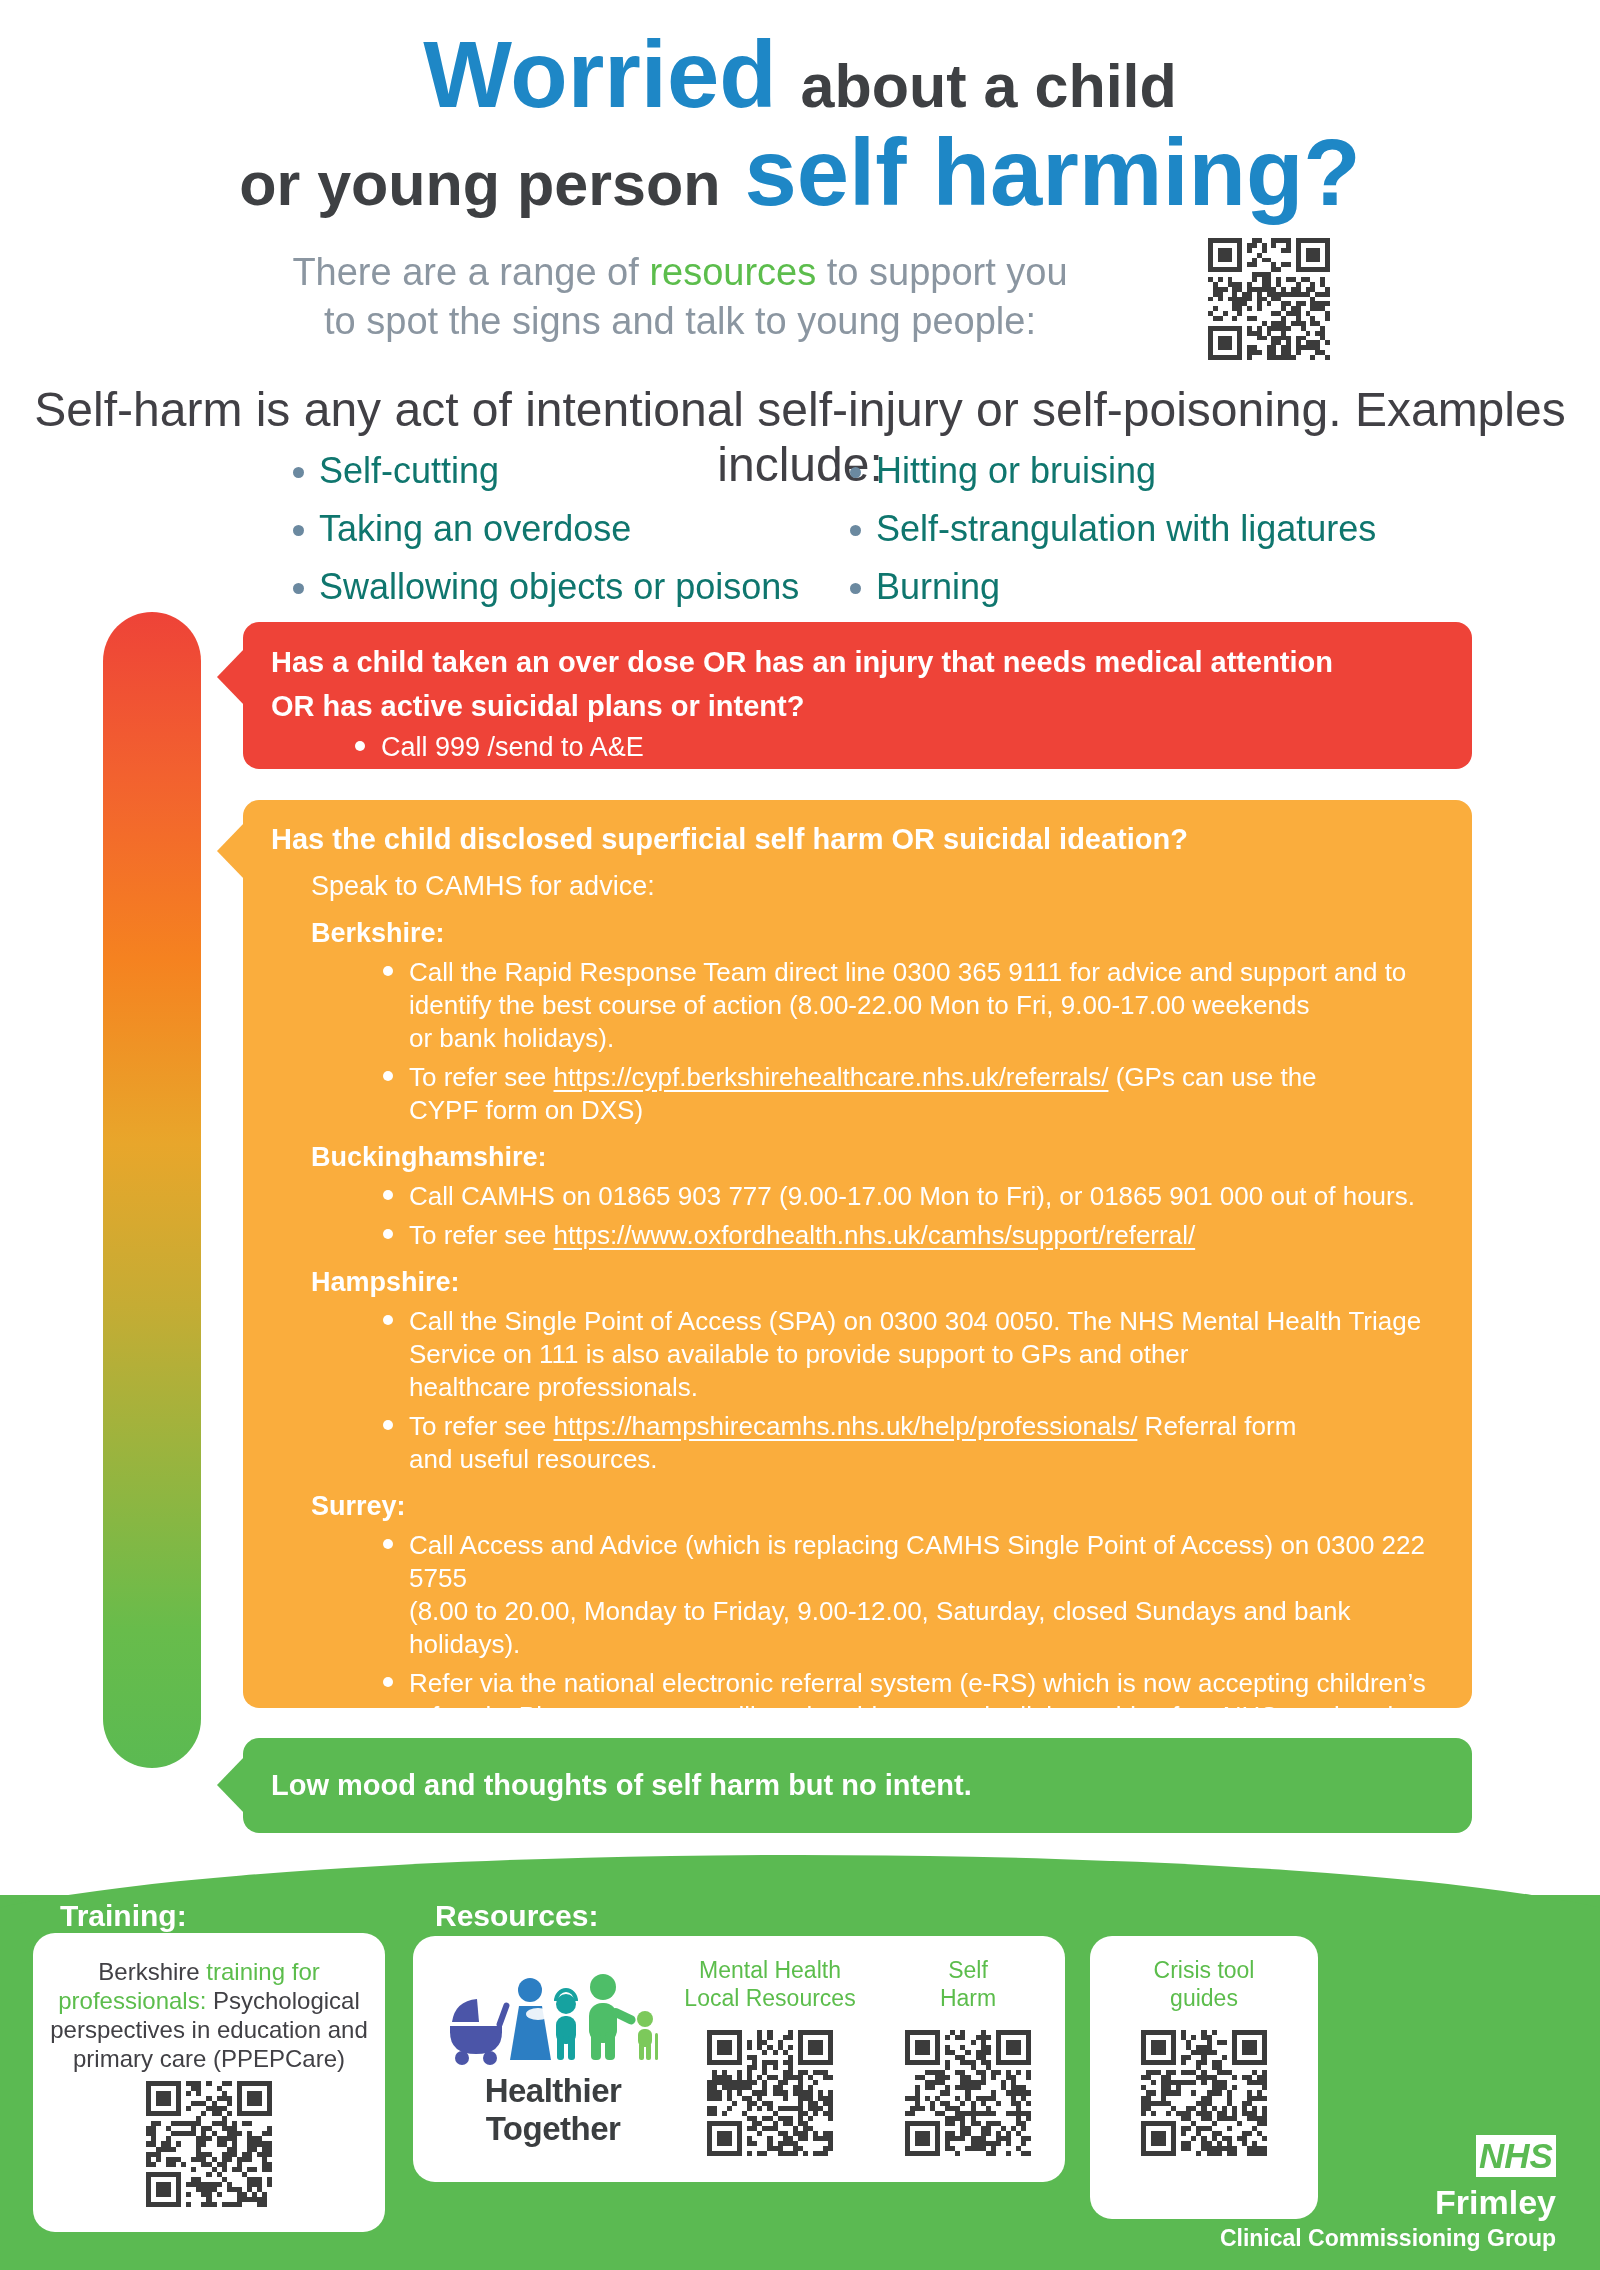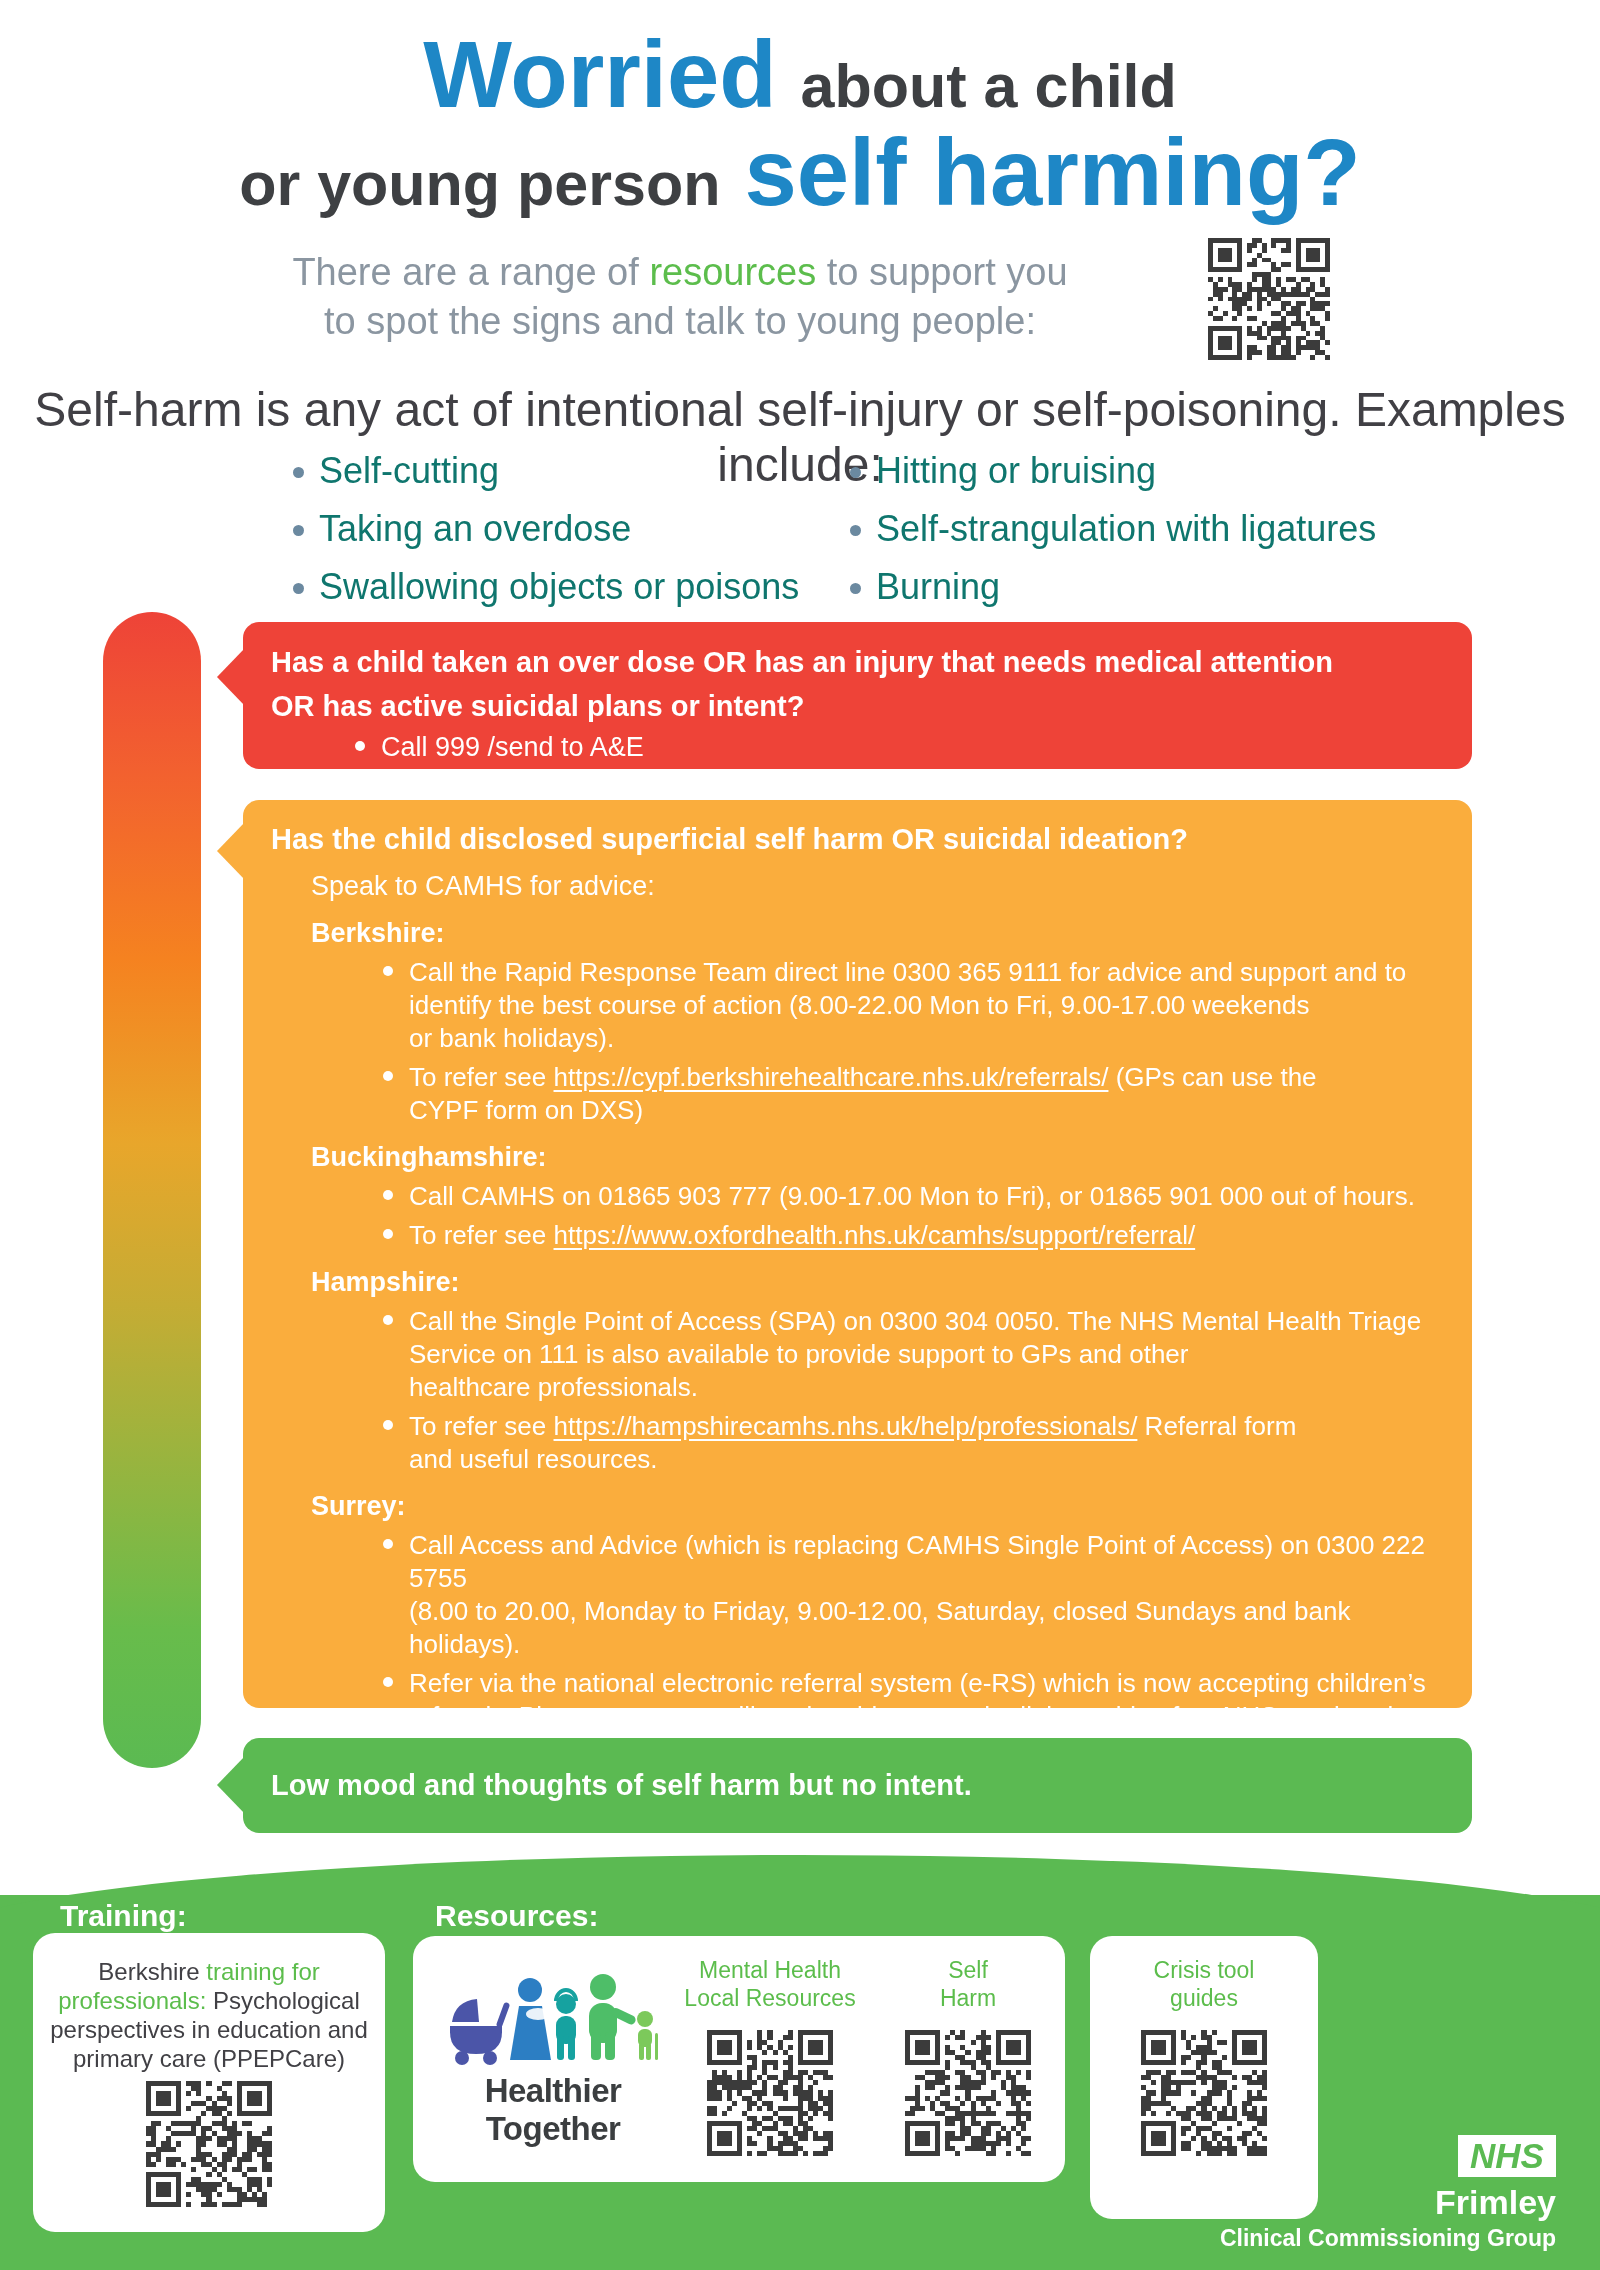--- a/index.html
+++ b/index.html
@@ -76,21 +76,21 @@
   .ht-text{font-size:33px;font-weight:bold;color:#3B3E40;letter-spacing:-0.5px;margin-top:2px;}
   .qr-label{position:absolute;text-align:center;font-size:23px;line-height:28px;color:#5CBD4C;width:200px;top:20px;}
   .ql-1{left:257px;}
   .ql-2{left:455px;}
   .card.resources .qr.r1{position:absolute;left:294px;top:94px;width:126px;height:126px;}
   .card.resources .qr.r2{position:absolute;left:492px;top:94px;width:126px;height:126px;}
   .card.crisis{left:1090px;top:41px;width:228px;height:283px;}
   .card.crisis .qr-label{left:14px;}
   .card.crisis .qr{position:absolute;left:51px;top:94px;width:126px;height:126px;}
   .nhs{position:absolute;right:44px;top:240px;text-align:right;color:#fff;}
-  .nhs-box{display:inline-block;background:#fff;width:98px;height:42px;line-height:42px;text-align:center;
+  .nhs-box{display:inline-block;background:#fff;width:80px;height:42px;line-height:42px;text-align:center;
            font-style:italic;font-weight:bold;font-size:35px;color:#5BBA52;}
   .nhs-region{font-size:34px;font-weight:bold;margin-top:6px;}
   .nhs-org{font-size:23px;font-weight:bold;margin-top:3px;}
 </style>
 </head>
 <body>
 
 <div class="page">
 
   <div class="title">

